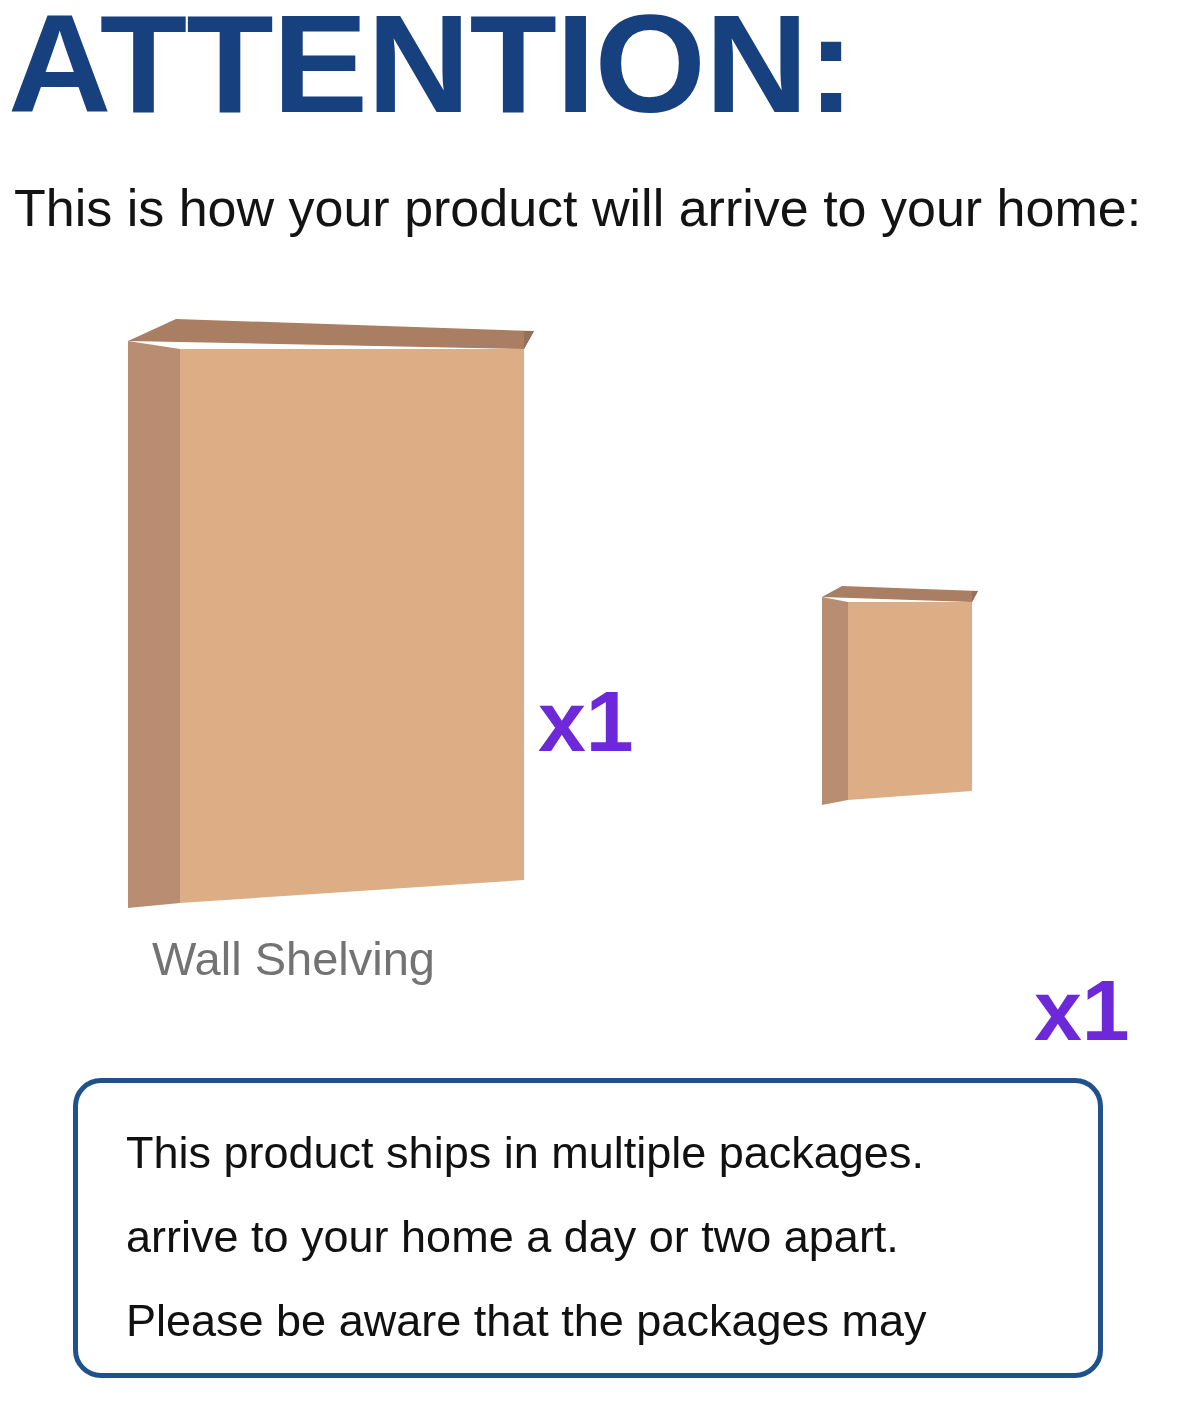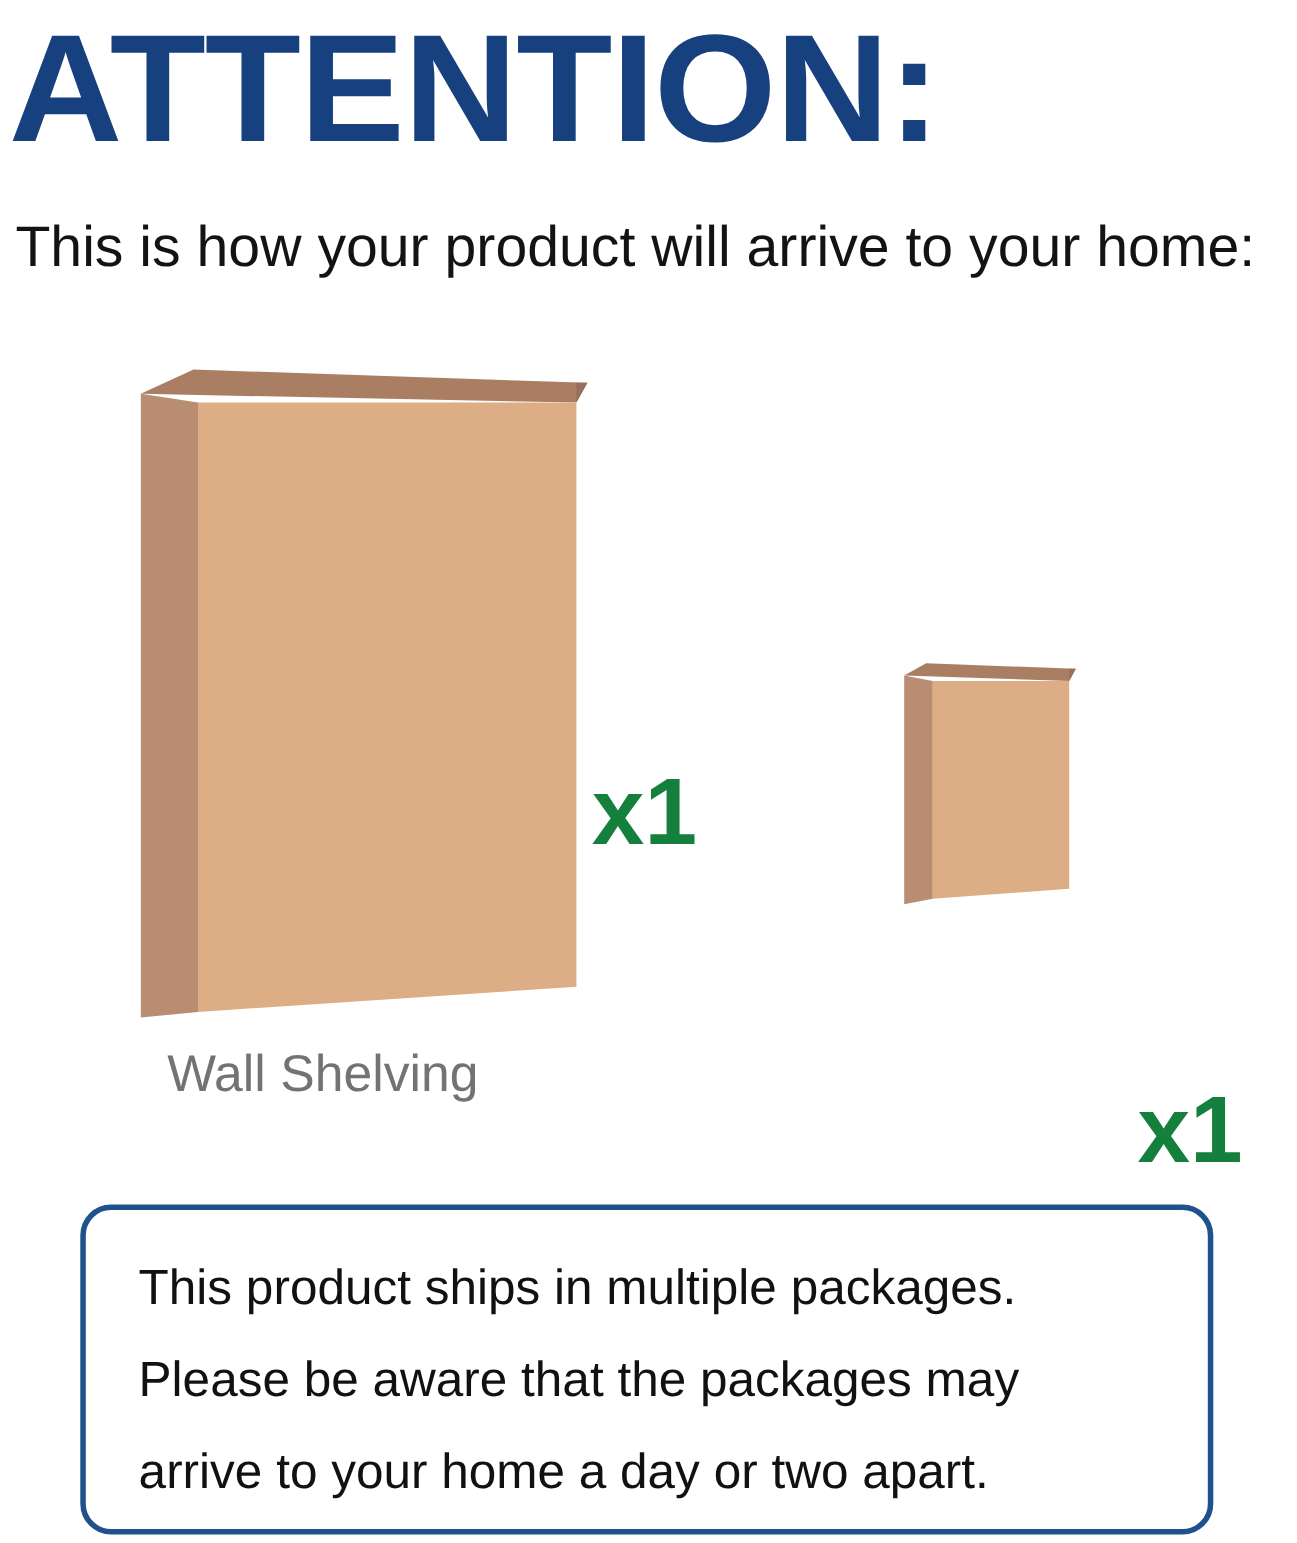--- a/index.html
+++ b/index.html
@@ -12,21 +12,20 @@
     height: 1403px;
     font-family: "Liberation Sans", sans-serif;
     color: #111111;
     position: relative;
     overflow: hidden;
   }
 
   .sheet {
     position: absolute;
     inset: 0;
-    margin-top: 17px;
   }
 
   
   .attention-title {
     position: absolute;
     left: 8px;
     top: -6px;
     font-size: 139px;
     line-height: 1;
     font-weight: 700;
@@ -66,21 +65,21 @@
 
   .carton {
     display: block;
   }
 
   .qty-label {
     position: absolute;
     font-size: 86px;
     line-height: 1;
     font-weight: 700;
-    color: #15803d;
+    color: #6d28d9;
     white-space: nowrap;
     text-align: right;
   }
 
   .qty-label.large-qty { left: 438px; top: 373px; }
   .qty-label.small-qty { left: 238px; top: 392px; }
 
   .caption {
     position: absolute;
     font-size: 47px;
@@ -165,18 +164,18 @@
       <div class="qty-label small-qty">x1</div>
 
       <div class="caption small-caption">Hook</div>
     </div>
 
   </div>
 
   <div class="notice">
     <div class="notice-body">
       <div class="notice-line">This product ships in multiple packages.</div>
+      <div class="notice-line">arrive to your home a day or two apart.</div>
       <div class="notice-line">Please be aware that the packages may</div>
-      <div class="notice-line">arrive to your home a day or two apart.</div>
     </div>
   </div>
 
 </div>
 
 </body></html>

